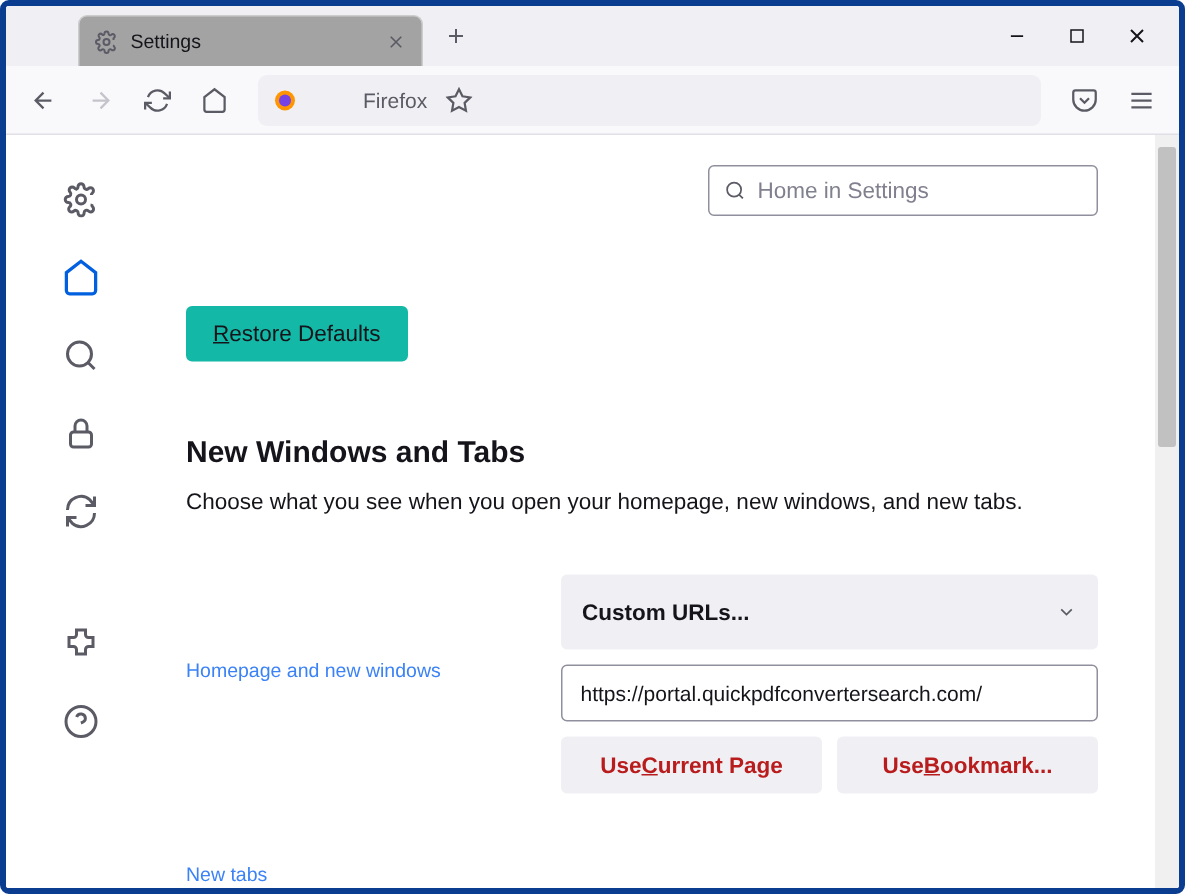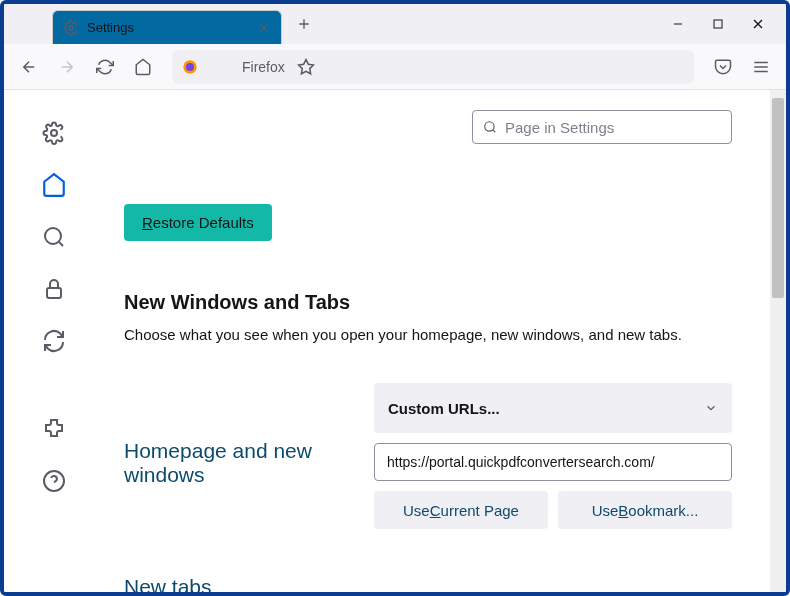--- a/index.html
+++ b/index.html
@@ -1,20 +1,20 @@
 <!DOCTYPE html>
 <html><head>
 <meta charset="utf-8">
 <style>
 * { margin: 0; padding: 0; box-sizing: border-box; font-family: -apple-system, BlinkMacSystemFont, "Segoe UI", sans-serif; }
 body { width: 790px; height: 596px; overflow: hidden; background: #fff; border: 4px solid #0a3d8f; border-radius: 6px; position: relative; }
 .window { width: 100%; height: 100%; display: flex; flex-direction: column; background: #f9f9fb; }
 
 .titlebar { display: flex; align-items: center; height: 40px; background: #f0f0f4; padding: 0 8px; }
-.tab { display: flex; align-items: center; background: #0369a1; border: 1px solid #ccc; border-bottom: none; border-radius: 6px 6px 0 0; height: 34px; padding: 0 10px; margin-top: 6px; margin-left: 40px; min-width: 230px; }
+.tab { display: flex; align-items: center; background: #a3a3a3; border: 1px solid #ccc; border-bottom: none; border-radius: 6px 6px 0 0; height: 34px; padding: 0 10px; margin-top: 6px; margin-left: 40px; min-width: 230px; }
 .tab .ticon { width: 16px; height: 16px; margin-right: 8px; color: #5b5b66; }
 .tab .ttitle { font-size: 13px; color: #15141a; flex: 1; }
 .tab .tclose { width: 14px; height: 14px; color: #5b5b66; }
 .newtab { width: 28px; height: 28px; display: flex; align-items: center; justify-content: center; margin-left: 8px; color: #5b5b66; border-radius: 4px; }
 .winctrl { margin-left: auto; display: flex; gap: 20px; align-items: center; padding-right: 10px; }
 .winbtn { width: 20px; height: 20px; color: #15141a; display: flex; align-items: center; justify-content: center; }
 
 .toolbar { display: flex; align-items: center; height: 46px; background: #f9f9fb; padding: 0 10px; gap: 8px; border-bottom: 1px solid #e0e0e6; }
 .navbtn { width: 30px; height: 30px; display: flex; align-items: center; justify-content: center; color: #5b5b66; border-radius: 4px; }
 .navbtn.disabled { color: #c4c4cc; }
@@ -36,29 +36,29 @@
 
 .headerrow { display: flex; align-items: flex-start; margin-top: 60px; }
 .h1 { font-size: 26px; font-weight: 400; color: #15141a; flex: 1; }
 .restorebtn { background: #14b8a6; border: none; border-radius: 4px; padding: 10px 18px; font-size: 15px; color: #15141a; }
 .restorebtn .u { text-decoration: underline; }
 
 .h2 { font-size: 20px; font-weight: 700; color: #15141a; margin-top: 50px; }
 .desc { font-size: 15px; color: #15141a; margin-top: 10px; line-height: 1.4; }
 
 .row { display: flex; align-items: flex-start; margin-top: 38px; gap: 20px; }
-.rowlabel { width: 230px; font-size: 21px; color: #0c4a6e; padding-top: 56px; }
+.rowlabel { width: 230px; font-size: 13px; color: #3b82f6; padding-top: 56px; }
 .rowlabel.nt { padding-top: 8px; }
 .rowctrl { flex: 1; display: flex; flex-direction: column; gap: 10px; }
 
 .select { height: 50px; background: #f0f0f4; border-radius: 4px; display: flex; align-items: center; padding: 0 14px; font-size: 15px; font-weight: 600; color: #15141a; }
 .select svg { margin-left: auto; width: 14px; height: 14px; color: #5b5b66; }
 .txtinput { height: 38px; border: 1px solid #8f8f9d; border-radius: 4px; padding: 0 12px; font-size: 14px; color: #15141a; display: flex; align-items: center; background: #fff; }
 .btnrow { display: flex; gap: 10px; }
-.btn { flex: 1; height: 38px; background: #f0f0f4; border-radius: 4px; display: flex; align-items: center; justify-content: center; font-size: 15px; font-weight: 400; color: #0c4a6e; }
+.btn { flex: 1; height: 38px; background: #f0f0f4; border-radius: 4px; display: flex; align-items: center; justify-content: center; font-size: 15px; font-weight: 700; color: #b91c1c; }
 .btn .u { text-decoration: underline; }
 
 .scrolltrack { position: absolute; right: 0; top: 0; width: 16px; height: 100%; background: #f0f0f0; }
 .scrollthumb { position: absolute; right: 2px; top: 8px; width: 12px; height: 200px; background: #c1c1c1; border-radius: 2px; }
 </style>
 </head>
 <body>
 
 <div class="window">
 
@@ -186,21 +186,21 @@
           </svg>
         </div>
     </div>
 
     <div class="main">
       <div class="searchbox">
         <svg viewBox="0 0 24 24" fill="none" stroke="currentColor" stroke-width="2">
             <circle cx="11" cy="11" r="8"></circle>
             <path d="M21 21l-4.35-4.35"></path>
           </svg>
-        <span>Page in Settings</span>
+        <span>Home in Settings</span>
       </div>
       <div style="clear:both"></div>
 
       <div class="headerrow">
         <button class="restorebtn"><span class="u">R</span><span>estore Defaults</span></button>
       </div>
 
       <div class="h2">New Windows and Tabs</div>
       <div class="desc">Choose what you see when you open your homepage, new windows, and new tabs.</div>
 

